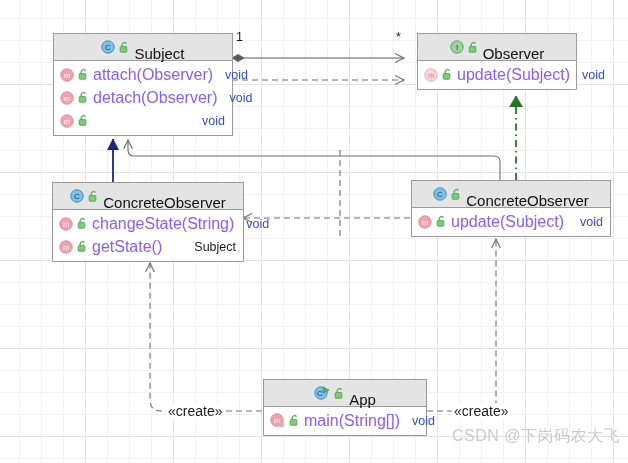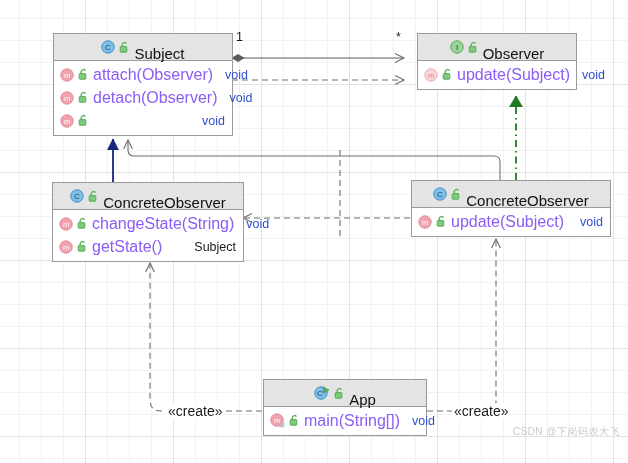--- a/index.html
+++ b/index.html
@@ -102,22 +102,22 @@
     font-size: 14px;
     color: #1a1a1a;
     background: #ffffff;
     padding: 0 2px;
     white-space: nowrap;
   }
 
   .watermark {
     position: absolute;
     right: 8px;
-    bottom: 24px;
-    font-size: 10px;
+    bottom: 16px;
+    font-size: 16px;
     color: #c9c9cf;
     letter-spacing: 0.5px;
     white-space: nowrap;
   }
 </style>
 </head>
 <body>
 
 <div id="canvas">
 

